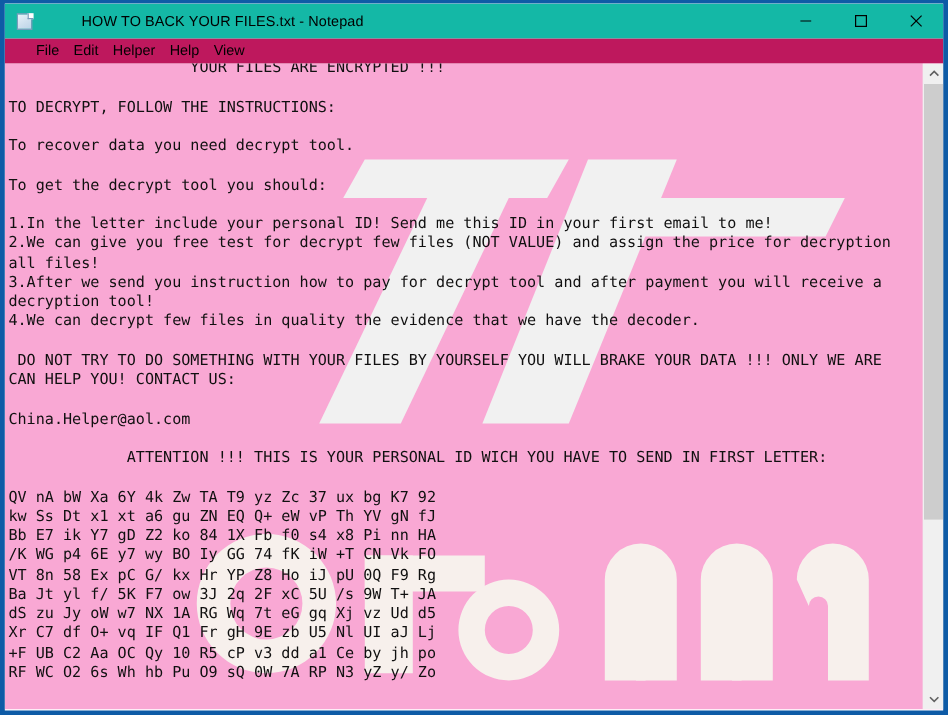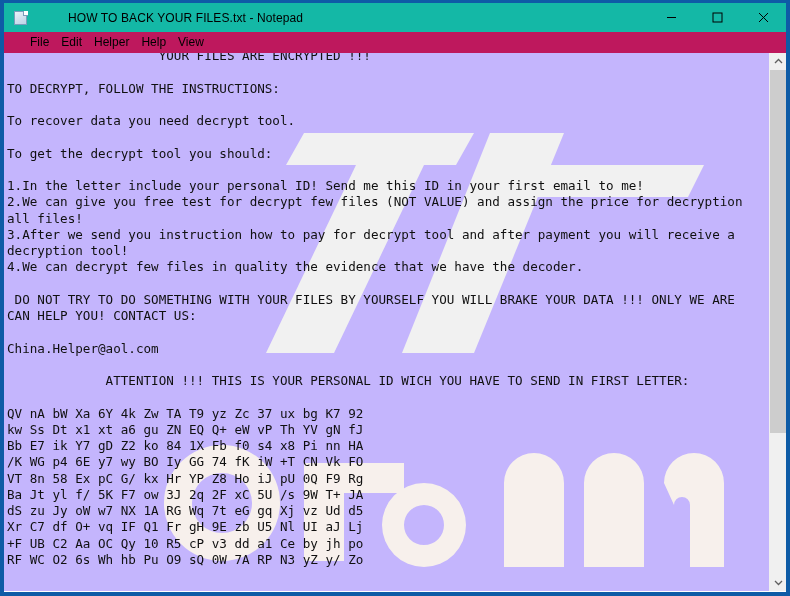--- a/index.html
+++ b/index.html
@@ -98,21 +98,21 @@
     color: #000000;
     padding: 1px 6px 2px 6px;
     white-space: nowrap;
     cursor: default;
   }
 
   
   #textarea-wrap {
     position: relative;
     height: 538px;
-    background: #c4b5fd;
+    background: #f9a8d4;
     overflow: hidden;
   }
   #watermark {
     position: absolute;
     left: 0; top: 0;
     width: 782px;
     height: 538px;
     pointer-events: none;
     z-index: 0;
   }

